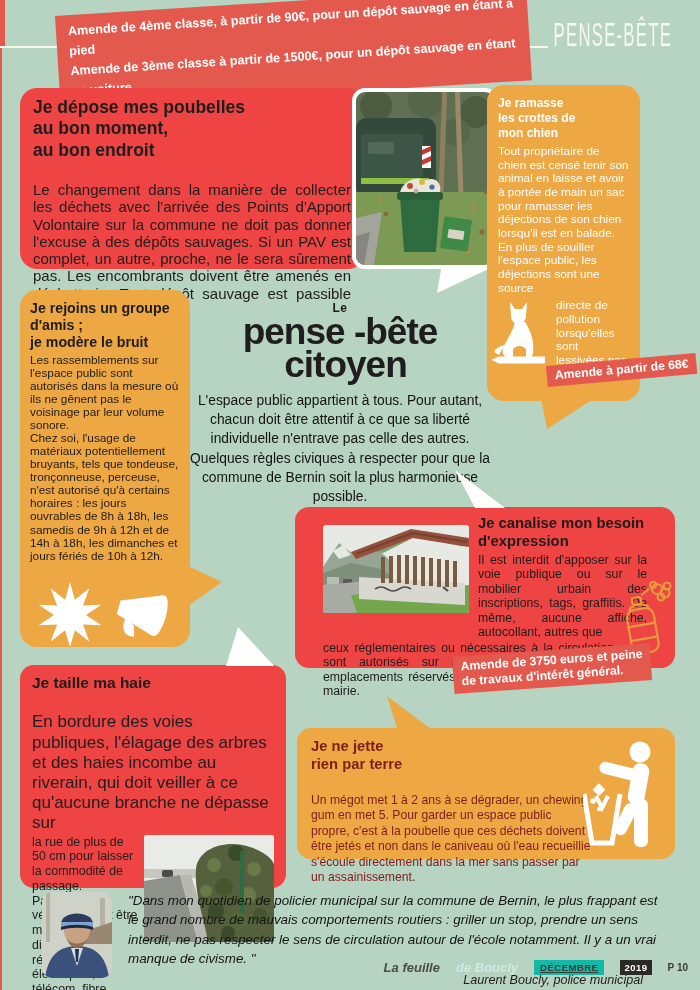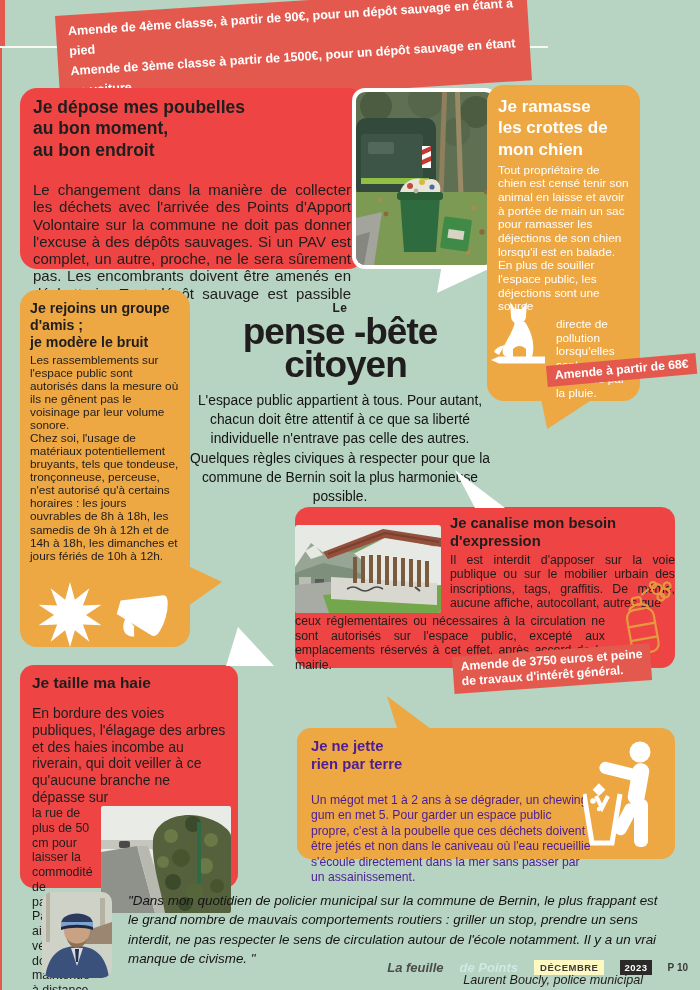--- a/index.html
+++ b/index.html
@@ -46,21 +46,21 @@
   .box-depose .bold-line{font-size:12.6px;font-weight:bold;margin-top:1px;}
 
   
   .photo-trash{left:352px;top:88px;width:146px;height:181px;background:#fff;border-radius:13px;padding:4px;box-sizing:border-box;}
   .photo-trash .ph{width:138px;height:173px;border-radius:9px;overflow:hidden;display:block;}
   .tail-trash{left:437px;top:266px;width:58px;height:27px;background:#fff;
     clip-path:polygon(8% 0,100% 0,0 100%);}
 
   
   .box-ramasse{left:487px;top:85px;width:153px;height:316px;padding:11px 11px;color:#fff;}
-  .box-ramasse .box-title{font-size:17px;line-height:1.25;}
+  .box-ramasse .box-title{font-size:12px;line-height:1.25;}
   .box-ramasse .box-body{font-size:11.8px;line-height:1.16;margin-top:4px;}
   .box-ramasse .body2{margin-left:58px;width:72px;}
   .dog-icon{position:absolute;left:4px;top:216px;}
   .tail-ramasse{left:541px;top:399px;width:52px;height:30px;background:#eda743;
     clip-path:polygon(0 0,100% 0,12% 100%);}
   .badge{background:#e4594e;color:#fff;font-weight:bold;font-size:12.2px;line-height:1.25;
     padding:3px 8px;display:inline-block;}
   .badge-68{left:546px;top:366px;transform:rotate(-5deg);transform-origin:left top;}
 
   
@@ -72,73 +72,76 @@
 
   
   .box-rejoins{left:20px;top:290px;width:170px;height:357px;padding:10px 10px;overflow:hidden;}
   .box-rejoins .box-title{font-size:14.2px;line-height:1.2;position:relative;z-index:2;}
   .box-rejoins .box-body{font-size:11.8px;line-height:1.105;margin-top:3px;position:relative;z-index:2;}
   .megaphone-icon{position:absolute;left:12px;bottom:0px;z-index:1;}
   .tail-rejoins{left:188px;top:566px;width:34px;height:40px;background:#eda743;
     clip-path:polygon(0 0,100% 40%,0 100%);}
 
   
-  .box-canalise{left:295px;top:507px;width:380px;height:161px;padding:8px 0;border-radius:14px;}
+  .box-canalise{left:295px;top:507px;width:380px;height:161px;padding:8px 28px;border-radius:14px;}
   .canalise-row{display:flex;gap:9px;}
   .photo-lavoir{width:146px;height:88px;border-radius:3px;overflow:hidden;flex:none;margin-top:10px;}
   .box-canalise .box-title{font-size:14.8px;line-height:1.2;}
   .box-canalise .box-body{font-size:12.3px;line-height:1.18;text-align:justify;margin-top:2px;}
   .box-canalise .body2{width:310px;margin-top:1px;}
   .spray-can-icon{position:absolute;right:2px;top:72px;}
   .tail-canalise{left:455px;top:470px;width:50px;height:38px;background:#fff;
     clip-path:polygon(0 0,40% 100%,100% 100%);}
   .badge-3750{left:452px;top:657px;transform:rotate(-4deg);transform-origin:left top;}
 
   
-  .box-taille{left:20px;top:665px;width:218px;height:223px;padding:9px 12px;border-radius:14px;}
+  .box-taille{left:20px;top:665px;width:266px;height:223px;padding:9px 12px;border-radius:14px;}
   .box-taille .box-title{font-size:15.5px;}
-  .box-taille .box-body{font-size:14px;line-height:1.19;margin-top:13px;}
+  .box-taille .box-body{font-size:17px;line-height:1.19;margin-top:20px;}
   .taille-row{display:flex;gap:6px;margin-top:1px;}
   .taille-col{width:108px;font-size:12.4px;line-height:1.19;}
   .photo-hedge{width:130px;height:107px;overflow:hidden;flex:none;border-radius:2px;}
   .tail-taille{left:226px;top:627px;width:48px;height:39px;background:#fff;
     clip-path:polygon(25% 0,100% 100%,0 100%);}
 
   
-  .box-jette{left:297px;top:728px;width:378px;height:131px;padding:9px 14px;color:#4c1d95;border-radius:14px;}
+  .box-jette{left:297px;top:728px;width:378px;height:131px;padding:9px 14px;color:#7f1d1d;border-radius:14px;}
   .box-jette .box-title{font-size:14.8px;line-height:1.25;}
   .box-jette .box-body{font-size:12.2px;line-height:1.27;margin-top:19px;width:282px;}
   .litter-person-icon{position:absolute;right:12px;top:11px;}
   .tail-jette{left:383px;top:696px;width:48px;height:33px;background:#eda743;
     clip-path:polygon(8% 0,100% 100%,30% 100%);}
 
   
   .police-photo{left:42px;top:892px;width:70px;height:86px;border-radius:10px;overflow:hidden;}
   .quote-block{left:128px;top:891px;width:540px;}
   .quote-text{font-size:13.4px;font-style:italic;line-height:1.44;color:#141414;}
   .quote-attr{font-size:12.6px;font-style:italic;text-align:right;margin-top:5px;padding-right:25px;}
 
   
   .footer{right:12px;top:960px;display:flex;align-items:center;gap:16px;font-size:13px;}
   .brand-a{font-weight:bold;font-style:italic;color:#4c4c48;}
   .brand-b{font-weight:bold;font-style:italic;color:#cdeae4;}
   .f-badge{font-size:9.5px;font-weight:bold;letter-spacing:0.5px;padding:2px 6px;}
-  .f-month{background:#fef9c3;color:#3a3a36;}
+  .f-month{background:#14b8a6;color:#3a3a36;text-decoration:underline;}
   .f-year{background:#2b2a28;color:#fff;padding:2px 4px;}
   .f-page{font-size:10px;font-weight:bold;color:#3a3a36;}
 </style>
 </head>
 <body>
 
 <div class="page">
 
   <div class="abs red-edge"></div>
   <div class="abs red-corner"></div>
   <div class="abs hline"></div>
 
+  <div class="abs pense-header">
+    <span>PENSE-BÊTE</span>
+  </div>
 
   <div class="abs banner">
     <div>Amende de 4ème classe, à partir de 90€, pour un dépôt sauvage en étant à pied</div>
     <div>Amende de 3ème classe à partir de 1500€, pour un dépôt sauvage en étant en voiture</div>
   </div>
 
   <div class="abs card white box-depose">
     <div class="box-title preline">Je dépose mes poubelles
 au bon moment,
 au bon endroit</div>
@@ -347,19 +350,19 @@
       <path d="M19,35 C28,32 42,32 51,35 L51,38 C42,35 28,35 19,38 Z" fill="#1e2a44"></path>
     </svg>
   </div>
   <div class="abs quote-block">
     <div class="quote-text">"Dans mon quotidien de policier municipal sur la commune de Bernin, le plus frappant est le grand nombre de mauvais comportements routiers : griller un stop, prendre un sens interdit, ne pas respecter le sens de circulation autour de l'école notamment. Il y a un vrai manque de civisme. "</div>
     <div class="quote-attr">Laurent Boucly, police municipal</div>
   </div>
 
   <div class="abs footer">
     <span class="brand-a">La feuille</span>
-    <span class="brand-b">de Points</span>
+    <span class="brand-b">de Boucly</span>
     <span class="f-badge f-month">DÉCEMBRE</span>
-    <span class="f-badge f-year">2023</span>
+    <span class="f-badge f-year">2019</span>
     <span class="f-page">P 10</span>
   </div>
 
 </div>
 
 </body></html>

